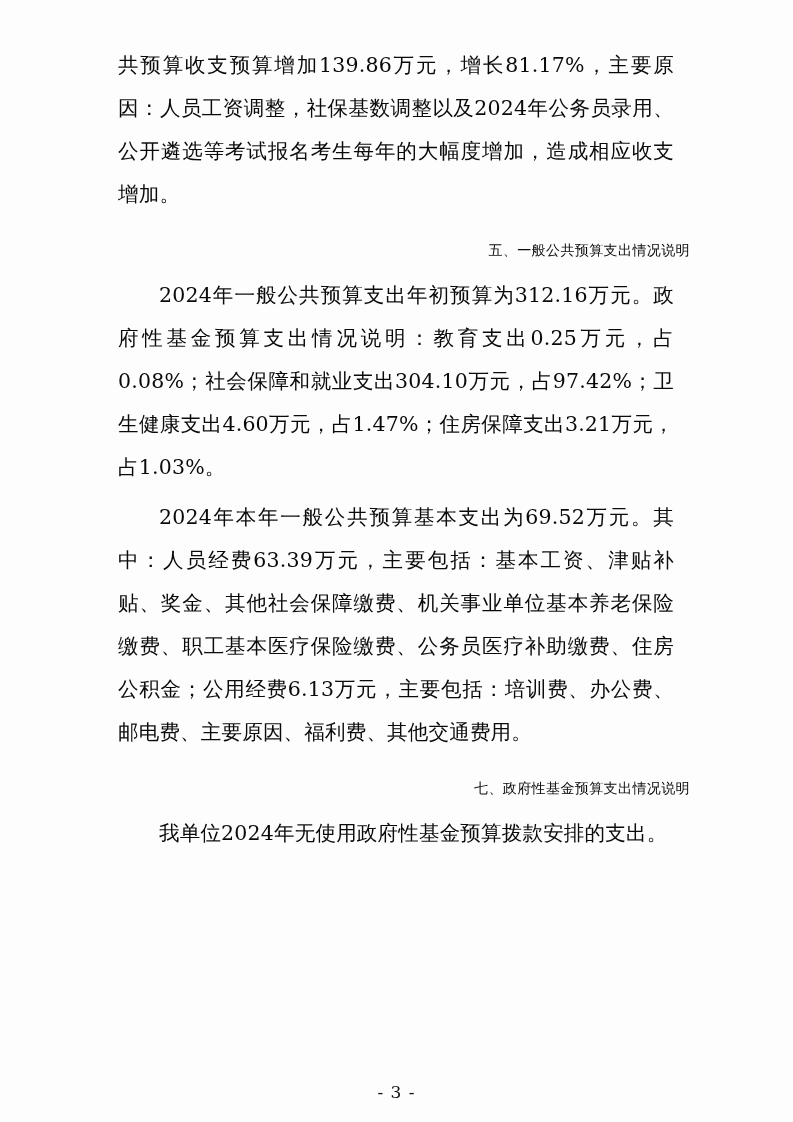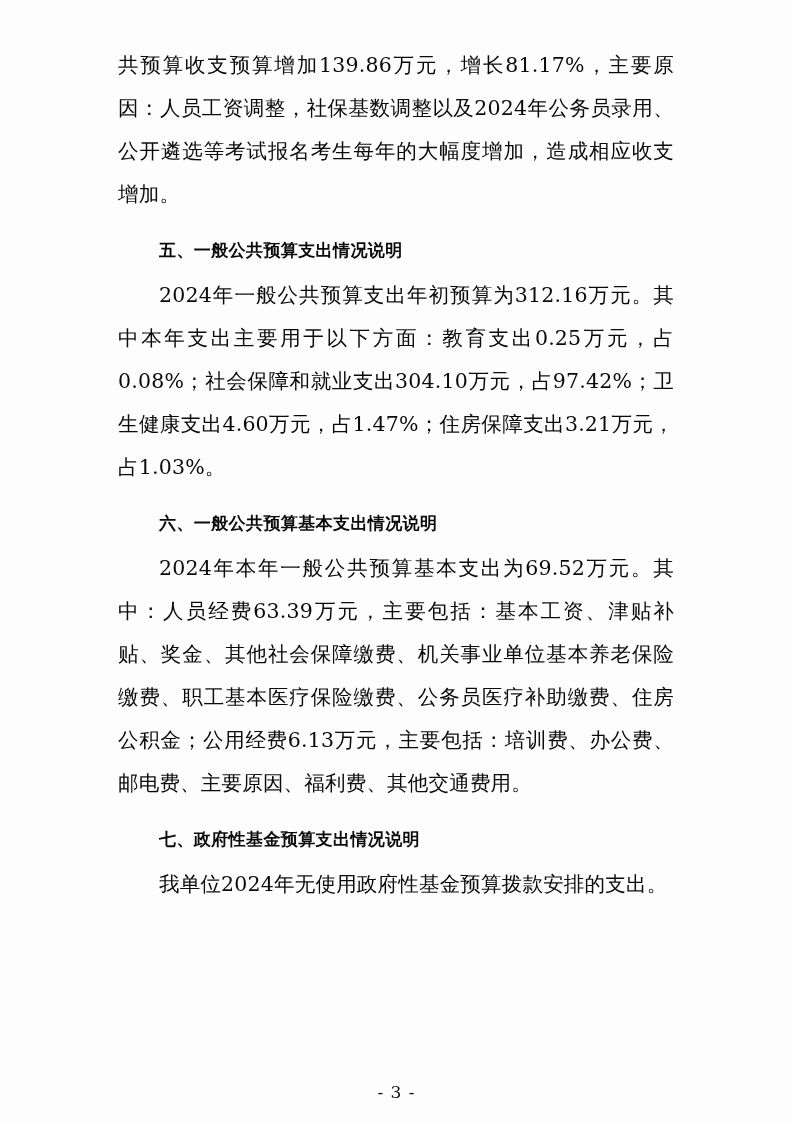--- a/index.html
+++ b/index.html
@@ -35,27 +35,28 @@
     text-align: justify;
     text-justify: inter-ideograph;
     letter-spacing: 0.2px;
     margin: 0 16px 1px 0;
     font-family: "DejaVu Serif", "Liberation Serif", serif;
   }
   .para.indent {
     text-indent: 41px;
   }
   .heading {
-    font-size: 17px;
+    font-size: 14px;
     line-height: 43px;
-    font-weight: bold;
+    font-weight: normal;
     margin: 6px 0 2px 0;
     text-indent: 41px;
     letter-spacing: 0.4px;
     font-family: "DejaVu Sans", "Liberation Sans", sans-serif;
+    text-align: right;
   }
   .gap-s { height: 6px; }
   .gap-m { height: 12px; }
   .footer {
     position: absolute;
     left: 0;
     top: 1082px;
     width: 793px;
     text-align: center;
     font-size: 17px;
@@ -69,25 +70,24 @@
 
 <div class="page">
   <div class="content">
 
     <p class="para">共预算收支预算增加139.86万元，增长81.17%，主要原因：人员工资调整，社保基数调整以及2024年公务员录用、公开遴选等考试报名考生每年的大幅度增加，造成相应收支增加。</p>
 
     <div class="gap-s"></div>
 
     <h2 class="heading">五、一般公共预算支出情况说明</h2>
 
-    <p class="para indent">2024年一般公共预算支出年初预算为312.16万元。其中本年支出主要用于以下方面：教育支出0.25万元，占0.08%；社会保障和就业支出304.10万元，占97.42%；卫生健康支出4.60万元，占1.47%；住房保障支出3.21万元，占1.03%。</p>
+    <p class="para indent">2024年一般公共预算支出年初预算为312.16万元。政府性基金预算支出情况说明：教育支出0.25万元，占0.08%；社会保障和就业支出304.10万元，占97.42%；卫生健康支出4.60万元，占1.47%；住房保障支出3.21万元，占1.03%。</p>
 
     <div class="gap-s"></div>
 
-    <h2 class="heading">六、一般公共预算基本支出情况说明</h2>
 
     <p class="para indent">2024年本年一般公共预算基本支出为69.52万元。其中：人员经费63.39万元，主要包括：基本工资、津贴补贴、奖金、其他社会保障缴费、机关事业单位基本养老保险缴费、职工基本医疗保险缴费、公务员医疗补助缴费、住房公积金；公用经费6.13万元，主要包括：培训费、办公费、邮电费、主要原因、福利费、其他交通费用。</p>
 
     <div class="gap-s"></div>
 
     <h2 class="heading">七、政府性基金预算支出情况说明</h2>
 
     <p class="para indent">我单位2024年无使用政府性基金预算拨款安排的支出。</p>
 
     <div class="gap-m"></div>

